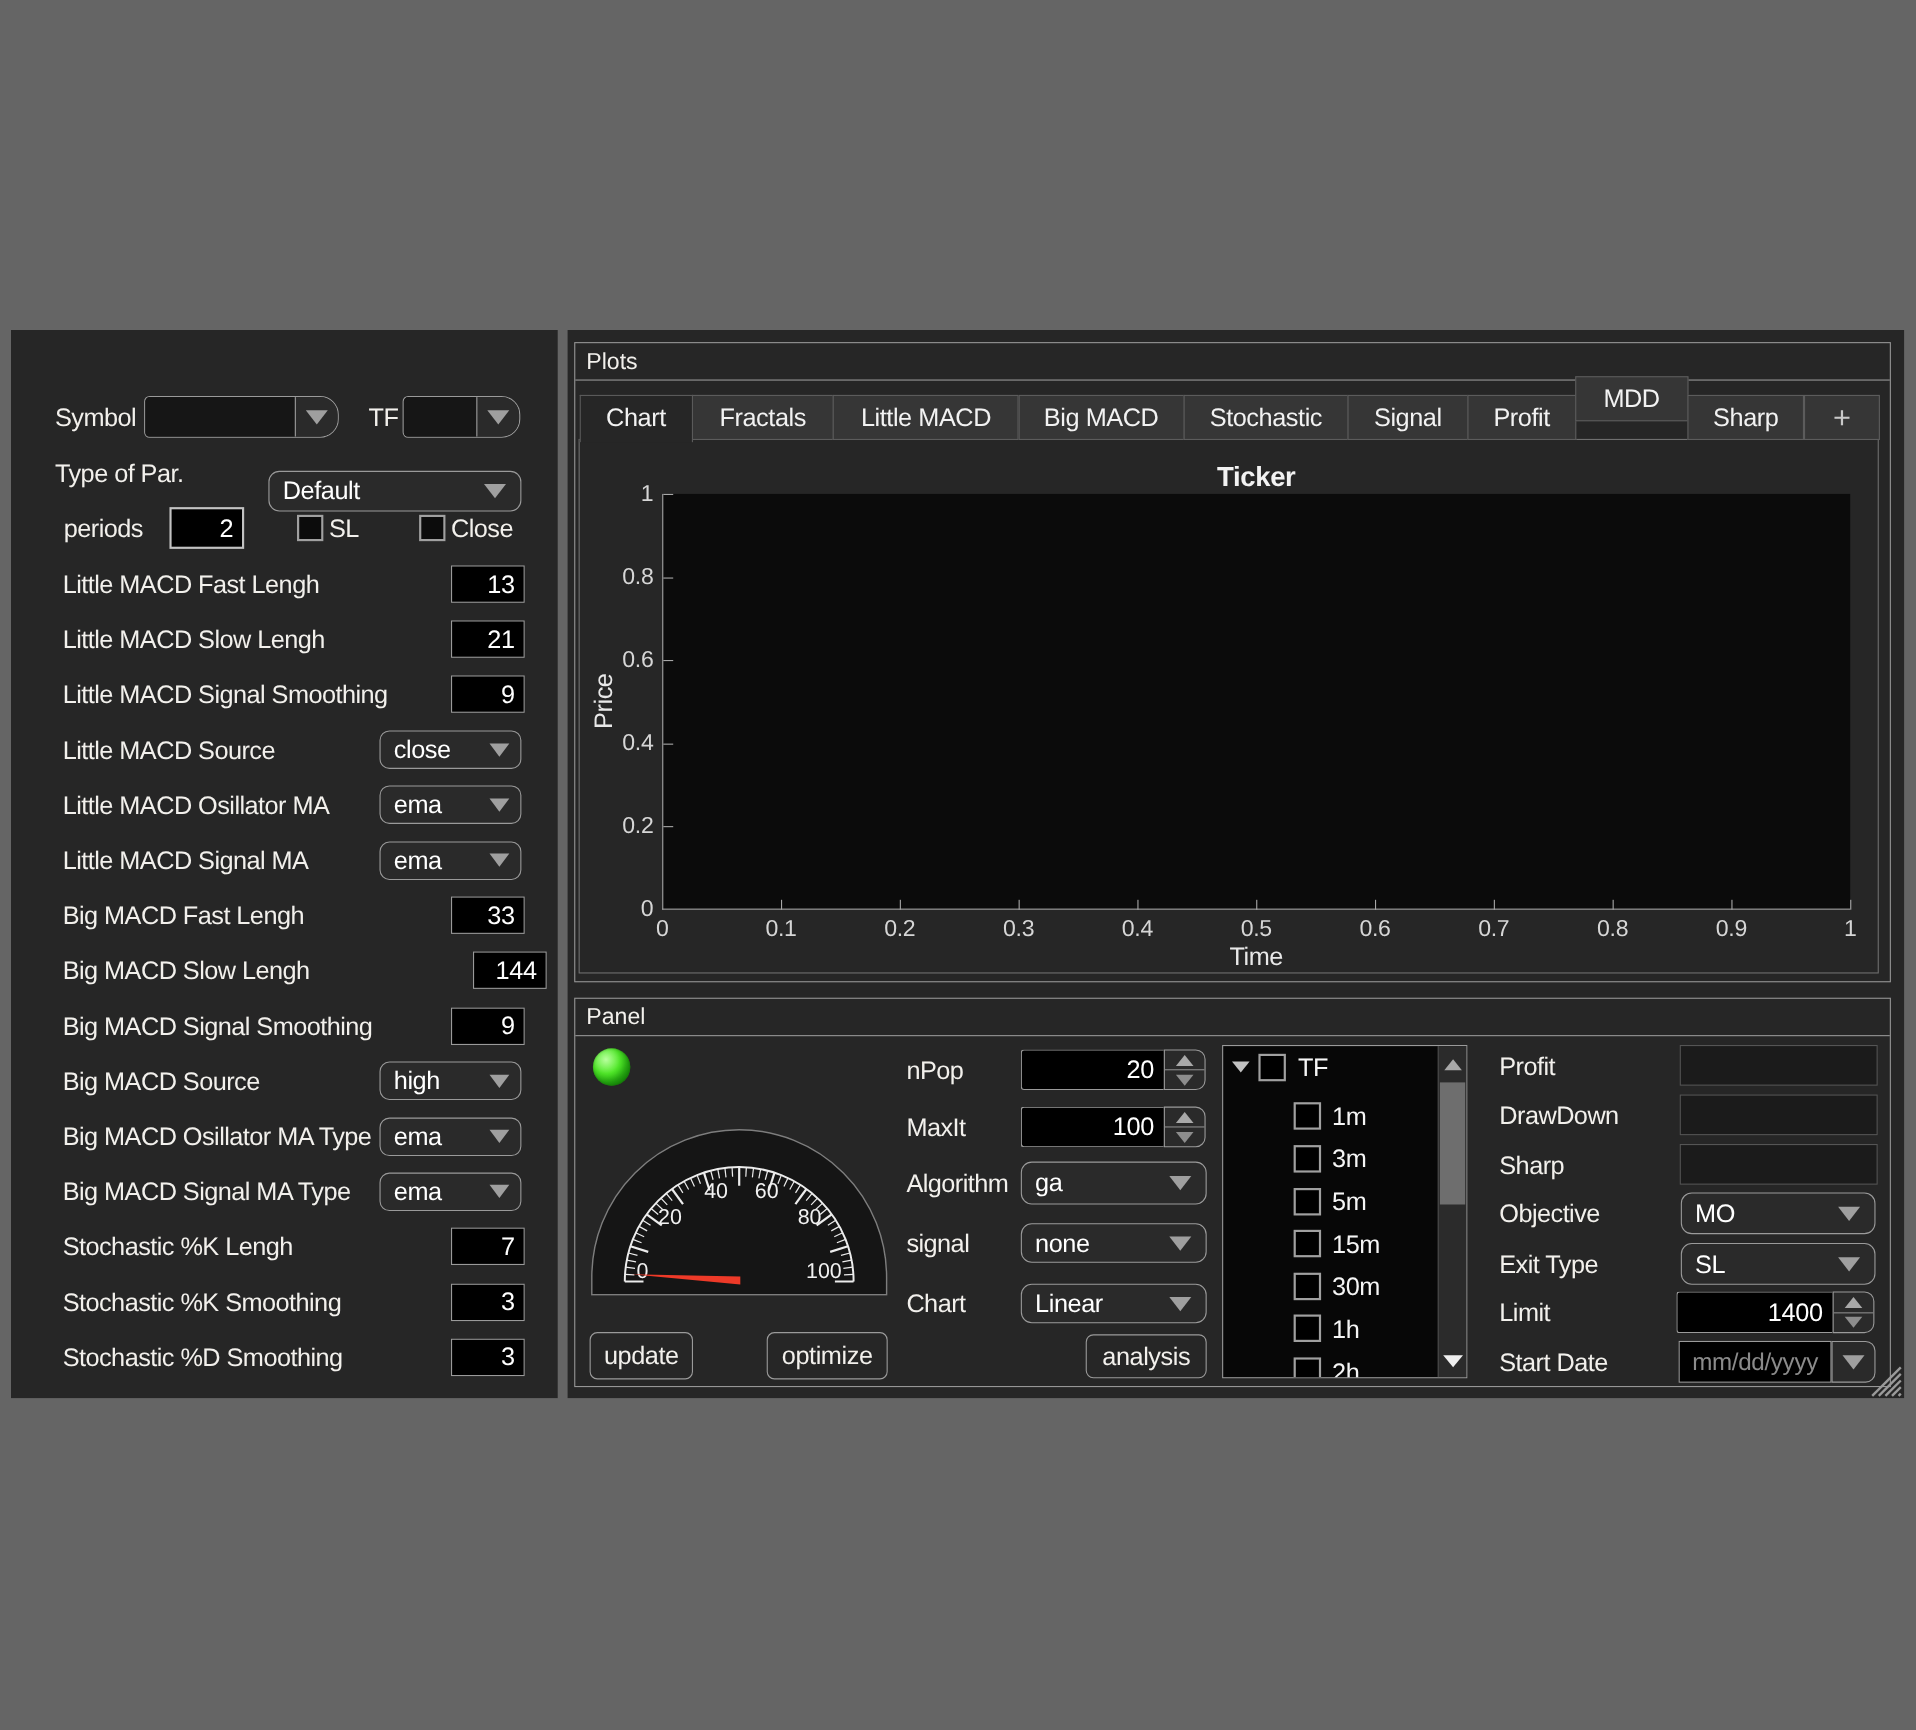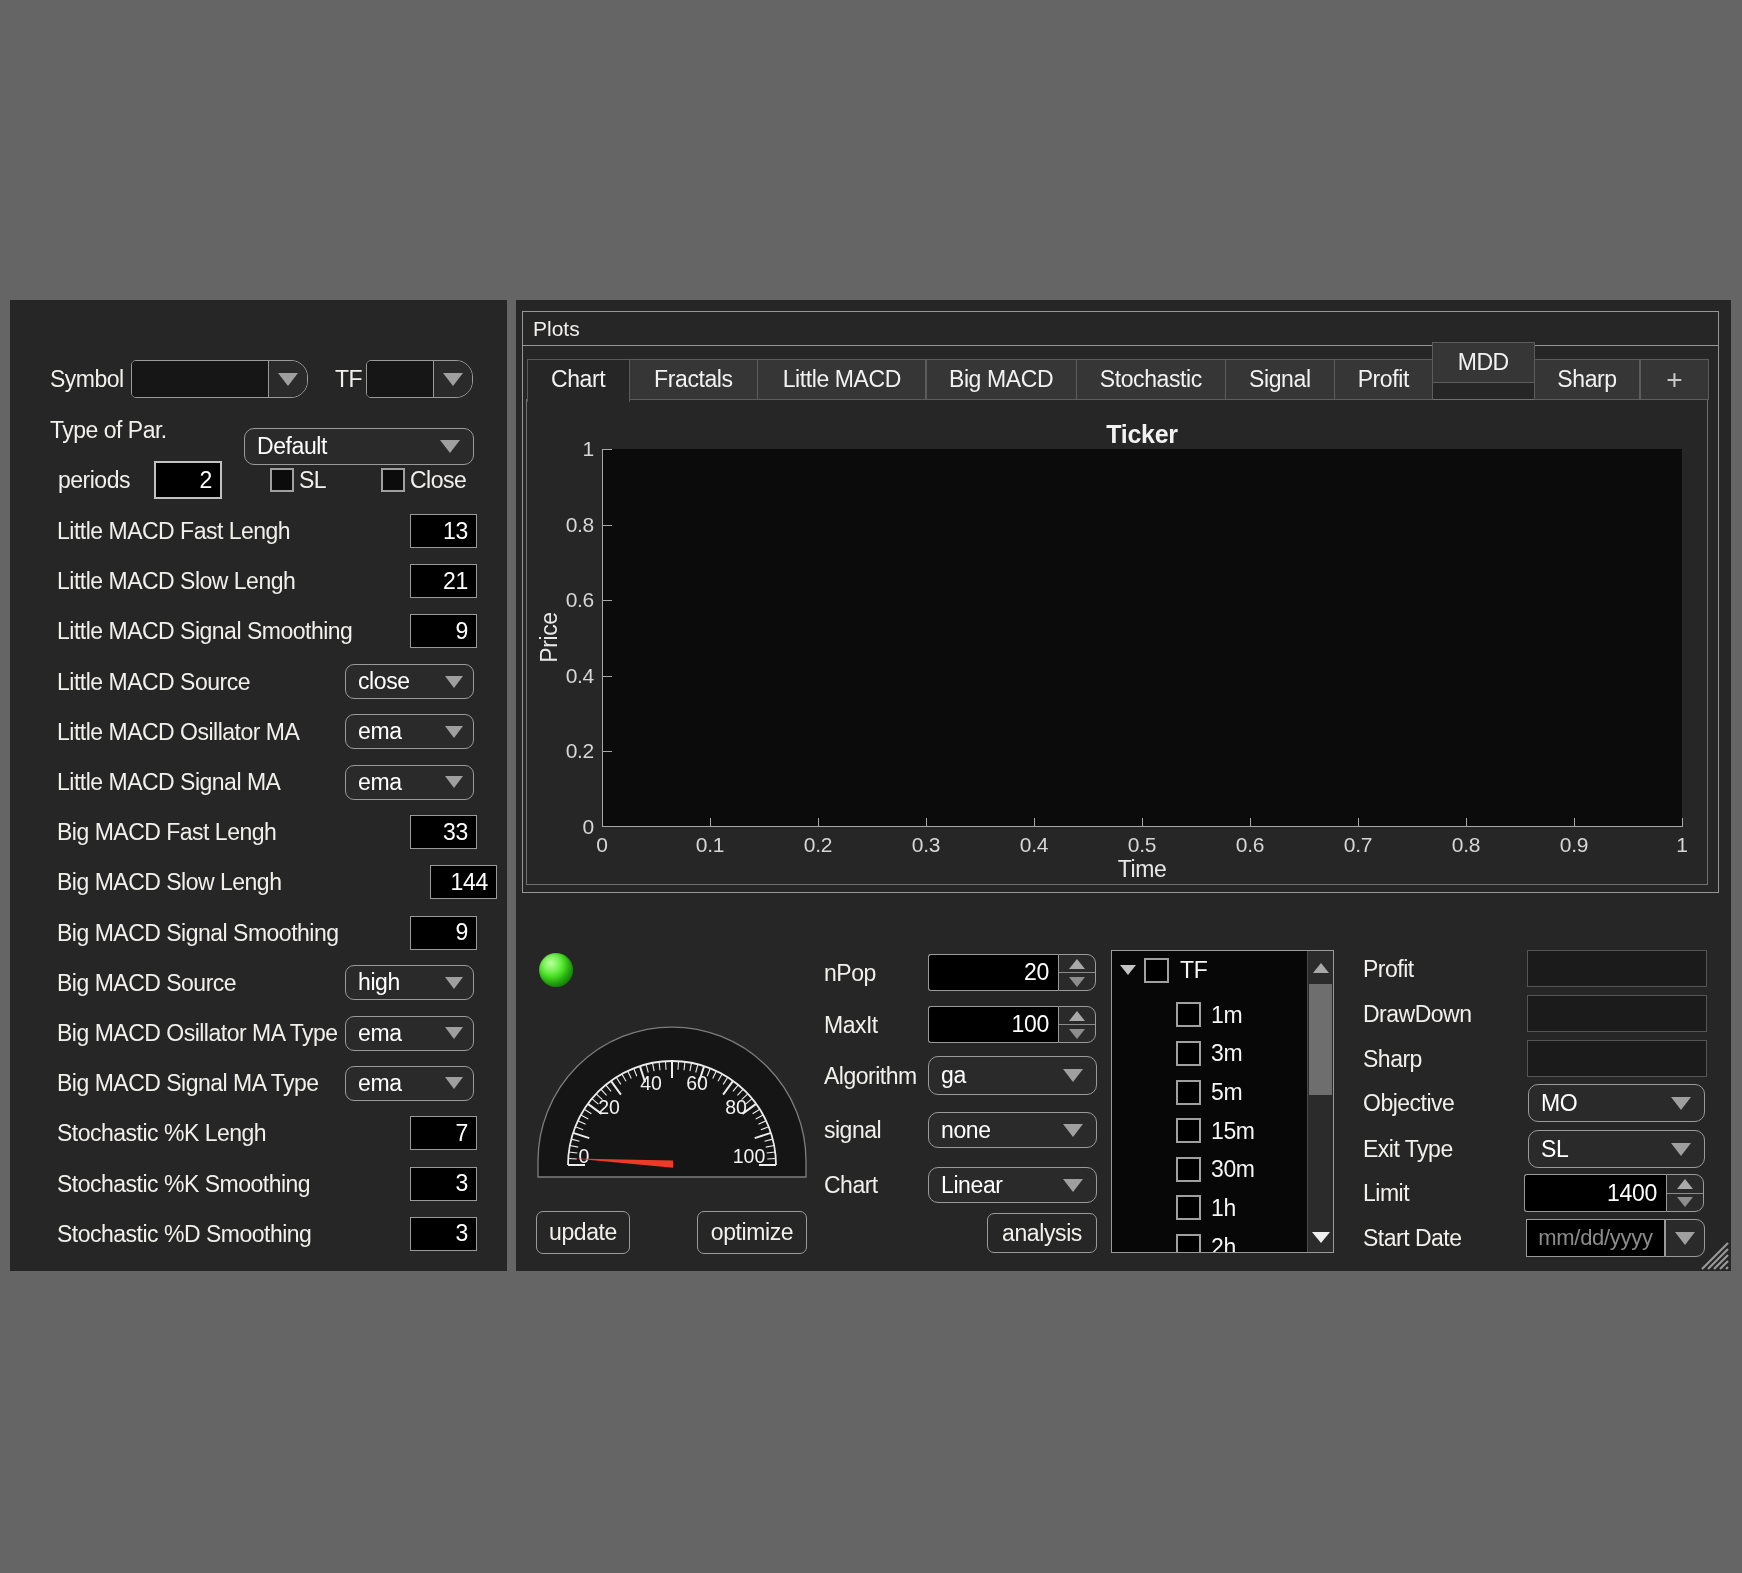--- a/index.html
+++ b/index.html
@@ -189,20 +189,23 @@
       <div class="tick-label" style="left: 504px; top: 663.8px; width: 90px; text-align: right;">0.4</div>
       <div class="abs" style="left: 603px; top: 675.8px; width: 9px; height: 1px; background: rgb(168, 168, 168);"></div>
       <div class="tick-label" style="left: 504px; top: 588.2px; width: 90px; text-align: right;">0.6</div>
       <div class="abs" style="left: 603px; top: 600.2px; width: 9px; height: 1px; background: rgb(168, 168, 168);"></div>
       <div class="tick-label" style="left: 504px; top: 512.6px; width: 90px; text-align: right;">0.8</div>
       <div class="abs" style="left: 603px; top: 524.6px; width: 9px; height: 1px; background: rgb(168, 168, 168);"></div>
       <div class="tick-label" style="left: 504px; top: 437px; width: 90px; text-align: right;">1</div>
       <div class="abs" style="left: 603px; top: 449px; width: 9px; height: 1px; background: rgb(168, 168, 168);"></div>
     </div>
 
+  <div class="abs panel" style="left:522px;top:907px;width:1197px;height:354px;">
+    <div class="panel-title">Panel</div>
+  </div>
 
   <div class="abs" style="left:539px;top:953px;width:34px;height:34px;border-radius:50%;
               background:radial-gradient(circle at 35% 30%, #b9ff9f 0%, #52ea2a 40%, #2ccb12 70%, #1d9e07 100%);
               box-shadow:inset -4px -5px 8px rgba(10,80,5,0.55), inset 0 0 2px rgba(0,0,0,0.35);"></div>
 
   <div class="abs" id="gauge" style="left:536px;top:1026px;width:272px;height:152px;">
       <svg width="272" height="152" viewBox="0 0 272 152">
       <path d="M 2 151 L 2 135 A 134 134 0 0 1 270 135 L 270 151 Z" fill="#151515" stroke="#7d7d7d" stroke-width="1.3"></path>
       <path d="M 32 139 A 104 104 0 0 1 240 139" fill="none" stroke="#ececec" stroke-width="1.8"></path>
       <line x1="32.0" y1="139.0" x2="49.0" y2="139.0" stroke="#ececec" stroke-width="2"></line>

